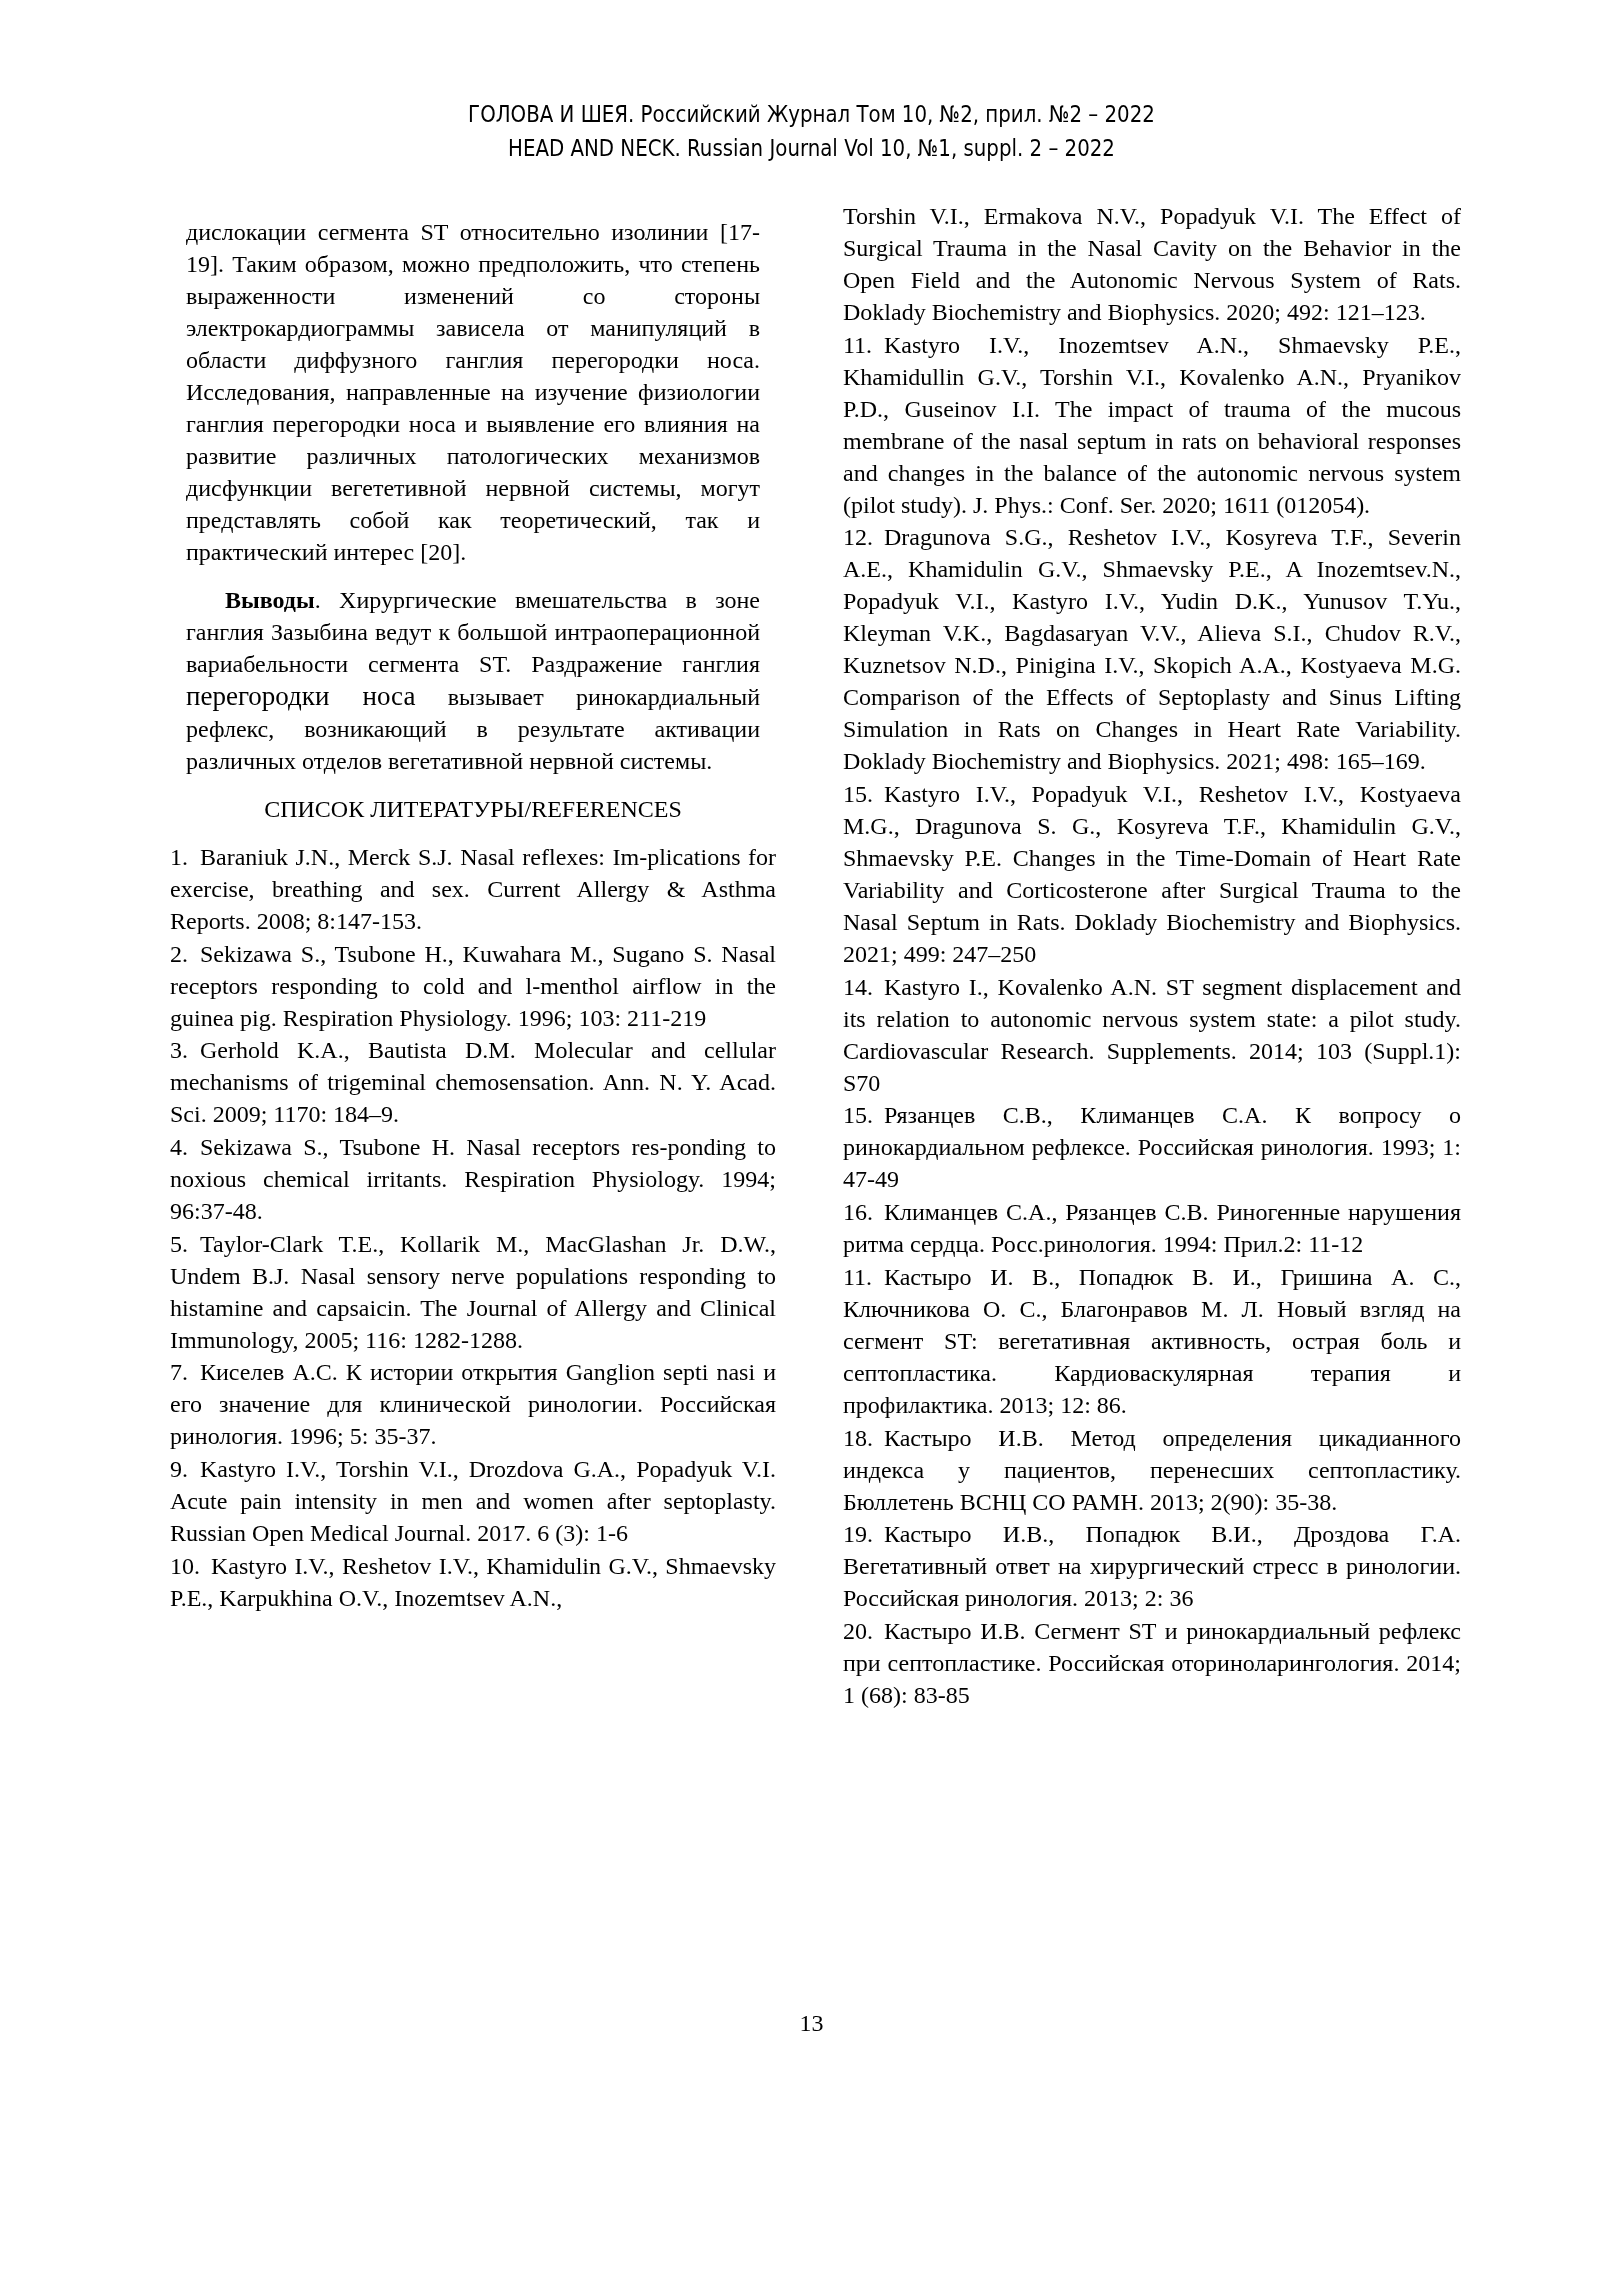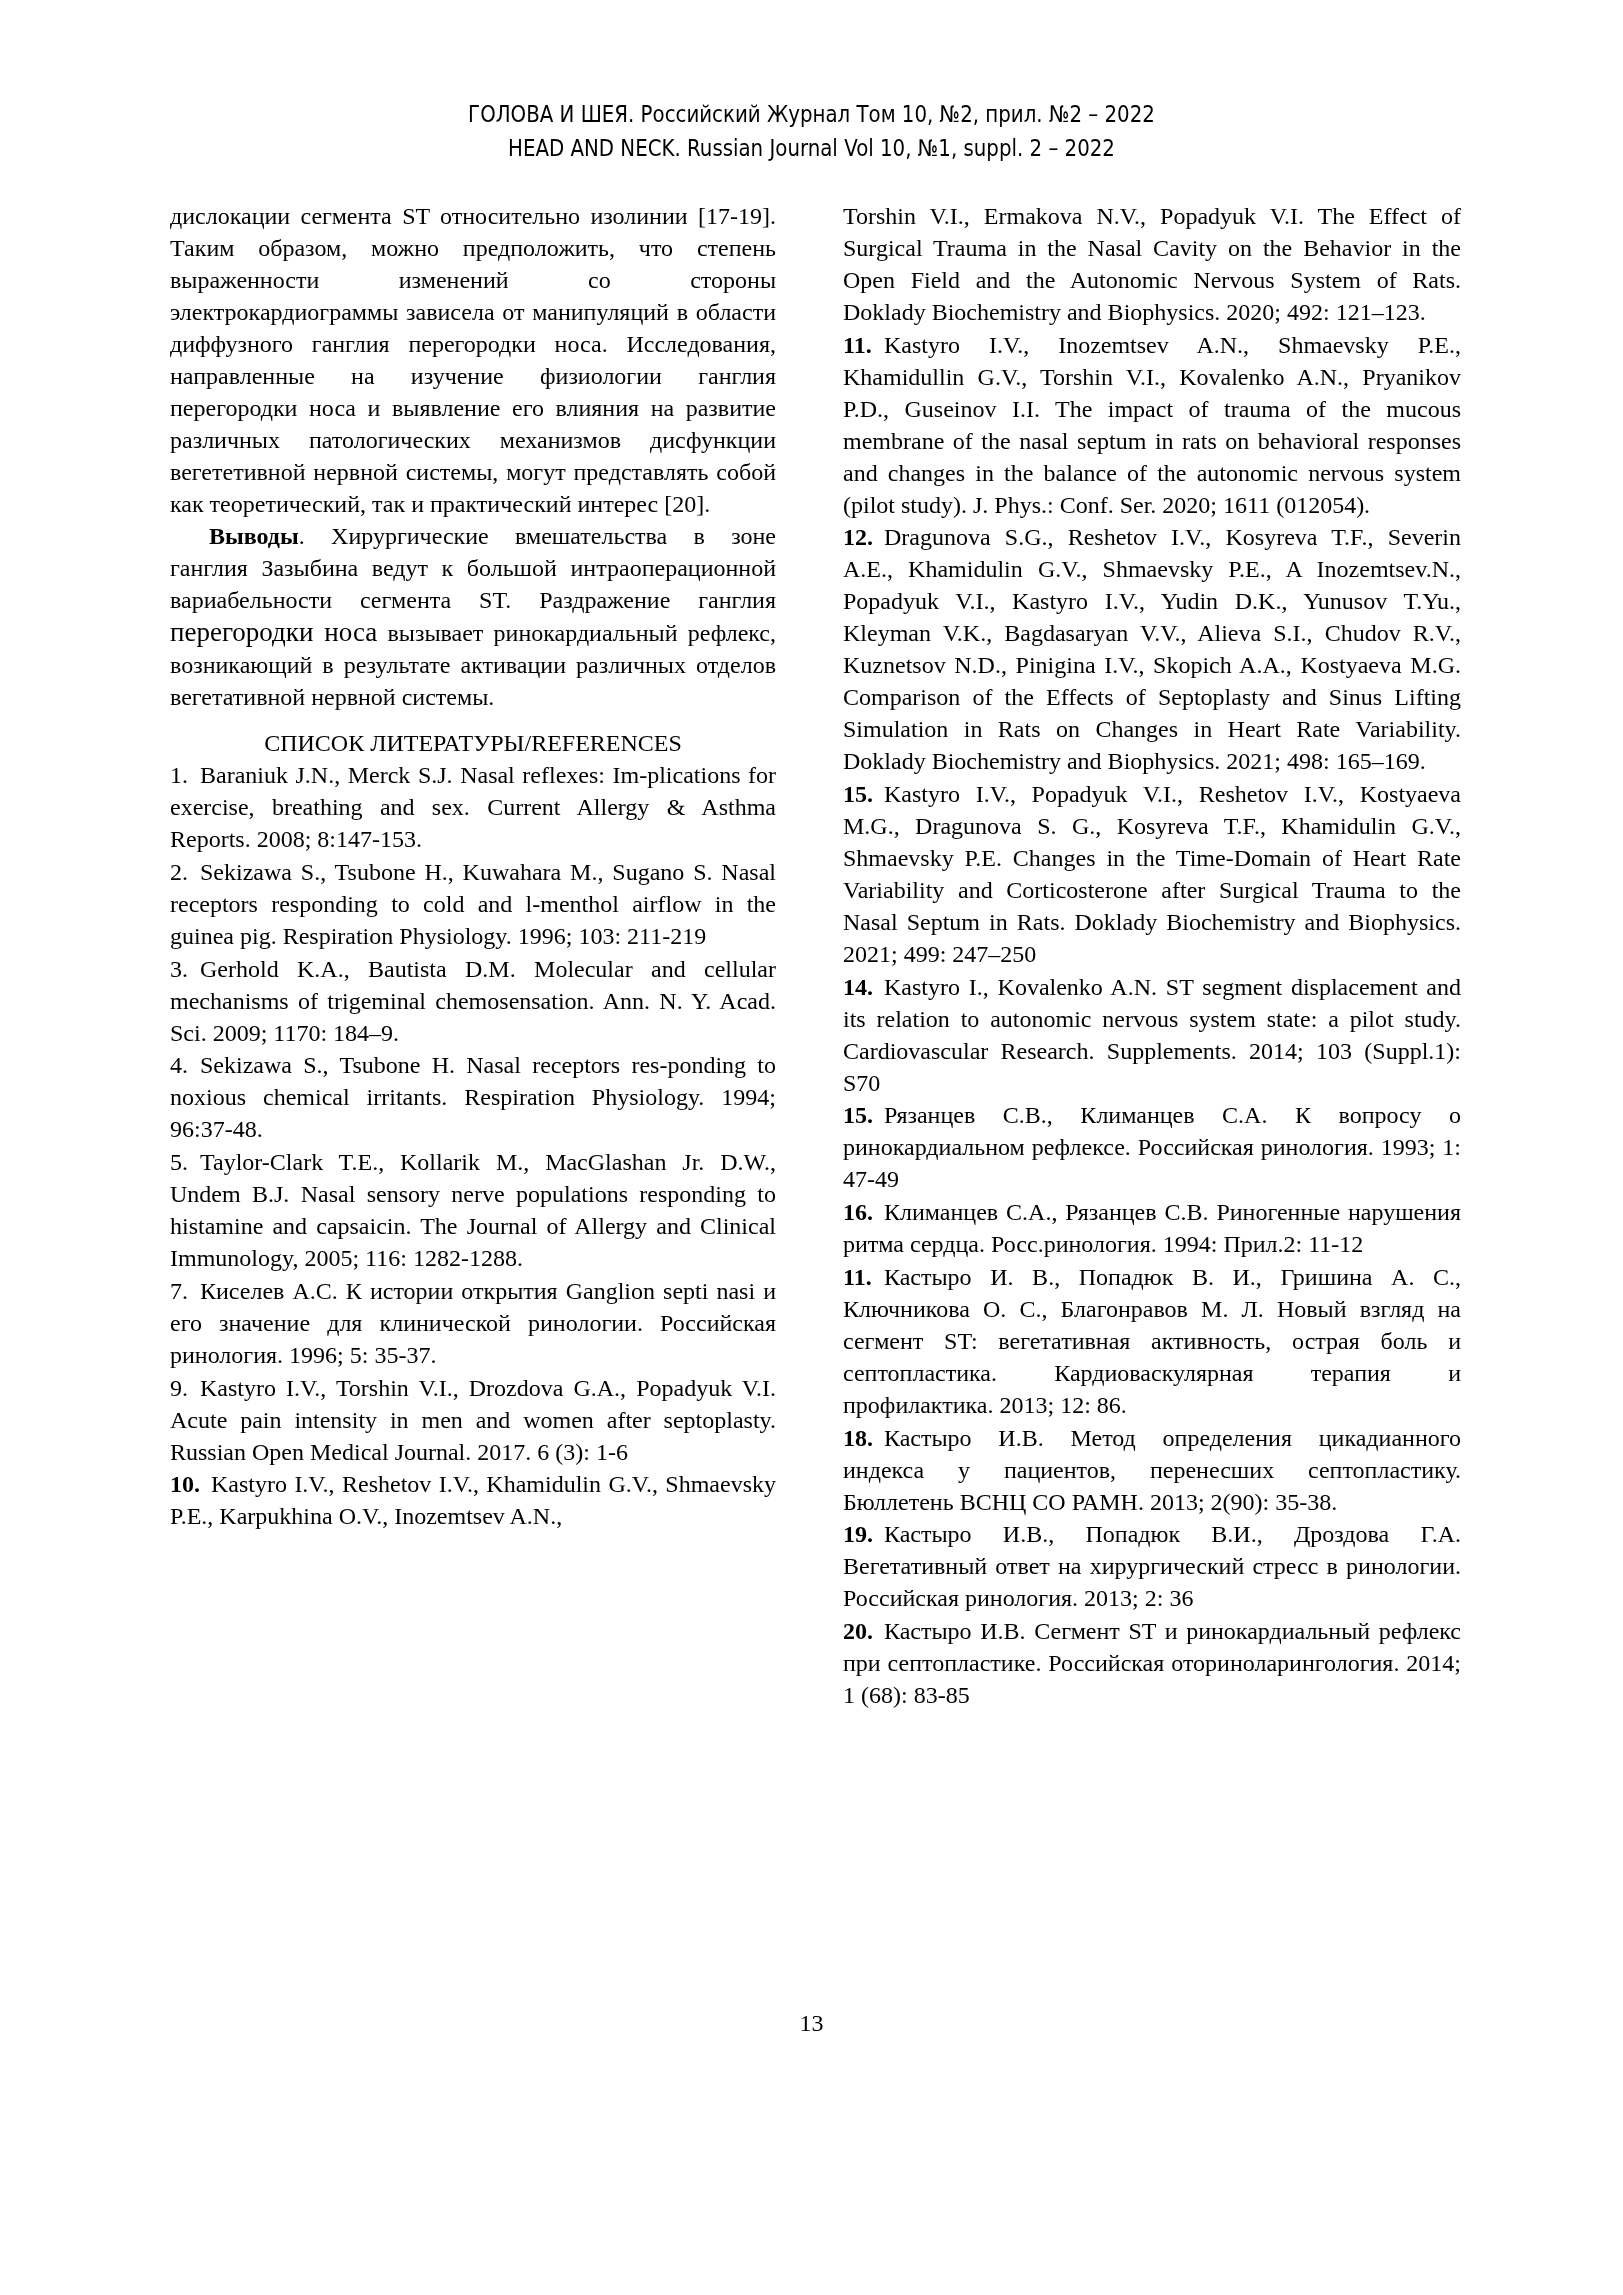--- a/index.html
+++ b/index.html
@@ -9,27 +9,27 @@
     font-family: "DejaVu Sans", sans-serif; font-size: 23px; line-height: 34px;
     transform: scaleX(0.86); transform-origin: center top;
   }
   .col {
     position: absolute; top: 200px;
     font-family: "Liberation Serif", serif; font-size: 24px; line-height: 32px;
     text-align: justify;
   }
   .col-left { left: 170px; width: 606px; }
   .col-right { left: 843px; width: 618px; }
-  p { margin: 0; }
+  p { margin: 16px; }
   .indent { text-indent: 39px; }
   .big { font-size: 27px; }
   .refs-title { margin-top: 14.4px; text-align: center; }
   .ref { margin: 0 0 0.7px 0; }
   .ref-num { display: inline-block; min-width: 30px; }
-  .ref-num.wide { min-width: 41px; font-weight: bold; }
+  .ref-num.wide { min-width: 41px; }
   .page-num {
     position: absolute; left: 0; width: 1623px; top: 2010px; text-align: center;
     font-family: "Liberation Serif", serif; font-size: 24px;
   }
 </style>
 </head>
 <body>
 
 <div class="header">
   <div>ГОЛОВА И ШЕЯ. Российский Журнал Том 10, №2, прил. №2 – 2022</div>

